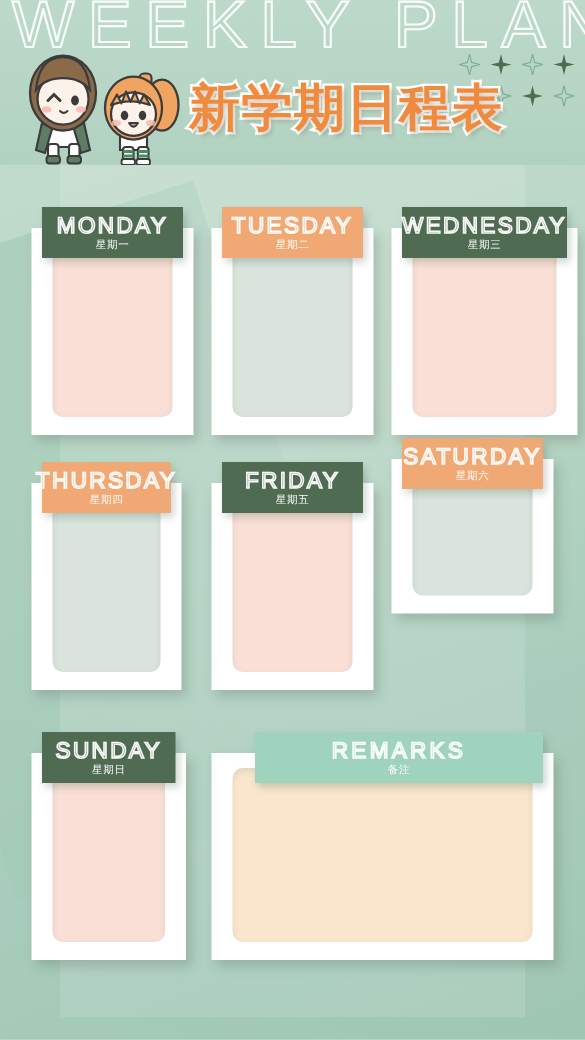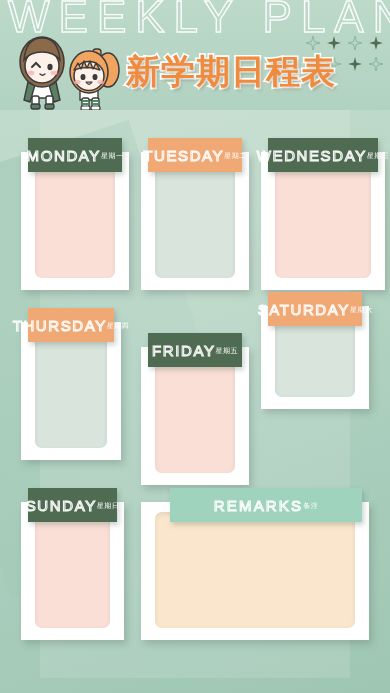--- a/index.html
+++ b/index.html
@@ -71,21 +71,21 @@
 
   .card-white{
     position:absolute; left:0; top:14px; right:0; bottom:0;
     background:#ffffff;
     box-shadow:3px 4px 7px rgba(90,110,100,.30);
   }
   .card-band{
     position:absolute; left:7px; top:0; right:7px; height:34px;
     box-shadow:2px 3px 5px rgba(80,100,90,.28);
     z-index:3;
-    display:flex; flex-direction:row; align-items:center; justify-content:center;
+    display:flex; flex-direction:column; align-items:center; justify-content:center;
   }
   .band-en{
     font-size:15px; font-weight:400; letter-spacing:1.6px;
     color:transparent;
     -webkit-text-stroke:1.1px rgba(255,255,255,.95);
     line-height:1;
     white-space:nowrap;
     font-family:"Liberation Sans", sans-serif;
   }
   .band-cn{
@@ -263,21 +263,21 @@
 
     <div class="card" style="left:21px; top:308px; width:100px; height:152px;">
       <div class="card-white"></div>
       <div class="card-note note-mint"></div>
       <div class="card-band band-orange">
         <div class="band-en">THURSDAY</div>
         <div class="band-cn">星期四</div>
       </div>
     </div>
 
-    <div class="card" style="left:141px; top:308px; width:108px; height:152px;margin-top:25px;">
+    <div class="card" style="left:141px; top:308px; width:108px; height:152px;">
       <div class="card-white"></div>
       <div class="card-note note-pink"></div>
       <div class="card-band band-green">
         <div class="band-en">FRIDAY</div>
         <div class="band-cn">星期五</div>
       </div>
     </div>
 
     <div class="card" style="left:261px; top:292px; width:108px; height:117px;">
       <div class="card-white"></div>

